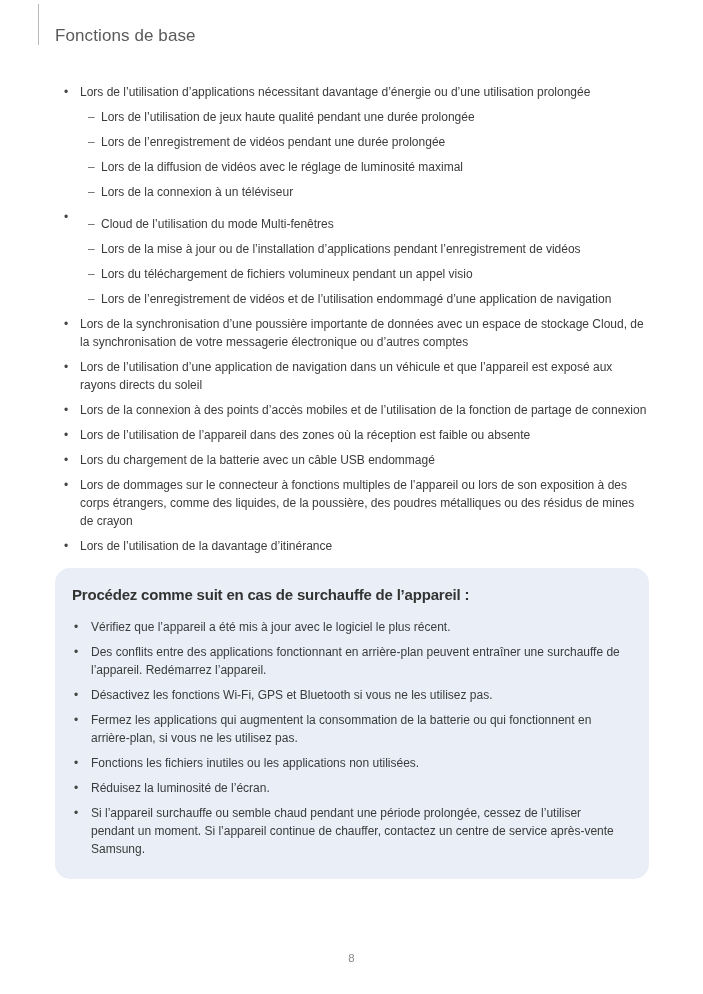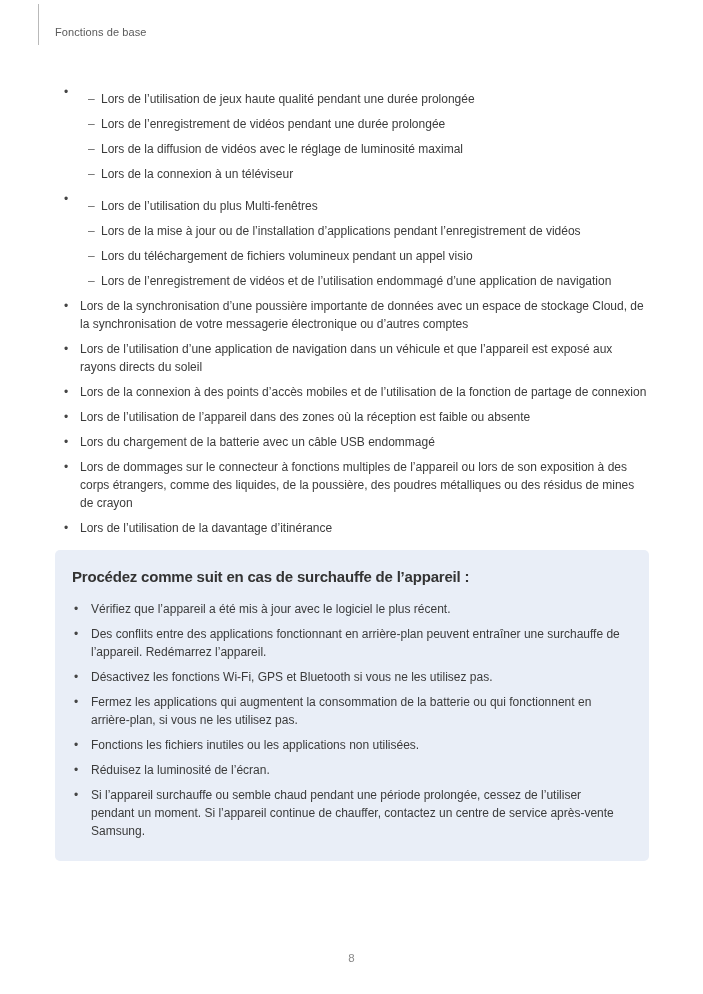--- a/index.html
+++ b/index.html
@@ -11,21 +11,21 @@
     font-family:"Liberation Sans", sans-serif;
     color:#3c3c3c;
     overflow:hidden;
   }
   .section-rule {
     position:absolute; left:38px; top:4px;
     width:1px; height:41px; background:#b9b9b9;
   }
   .section-title {
     position:absolute; left:55px; top:26px;
-    font-size:11px; color:#5a5a5a; letter-spacing:0.1px;
+    font-size:17px; color:#5a5a5a; letter-spacing:0.1px;
   }
   .content {
     position:absolute; left:55px; top:83px; width:594px;
   }
   ul { list-style:none; }
   .blist > li {
     display:flex; align-items:flex-start;
     margin-bottom:7px;
     font-size:12px; line-height:18px; color:#3b3b3b;
   }
@@ -42,21 +42,21 @@
     font-size:12px; line-height:18px; color:#3b3b3b;
   }
   .sublist > li:last-child { margin-bottom:0; }
   .d-marker {
     flex:0 0 13px; width:13px;
     color:#6a6a6a; font-size:12px; line-height:18px;
   }
   .infobox {
     margin-top:13px;
     background:#e9eef7;
-    border-radius:5px;
+    border-radius:15px;
     padding:17px 24px 21px 17px;
   }
   .infobox-title {
     font-size:15px; font-weight:bold; color:#333333;
     line-height:20px; margin-bottom:13px;
     letter-spacing:-0.2px;
   }
   .boxlist > li {
     display:flex; align-items:flex-start;
     margin-bottom:7px;
@@ -82,20 +82,21 @@
   <div class="section-rule"></div>
   <div class="section-title">Fonctions de base</div>
 
   <div class="content">
 
     <ul class="blist">
 
       <li>
         <span class="b-marker">•</span>
         <div class="li-body">
+          <div>Lors de l’utilisation d’applications nécessitant davantage d’énergie ou d’une utilisation prolongée</div>
           <ul class="sublist">
             <li>
               <span class="d-marker">–</span>
               <div class="li-body">Lors de l’utilisation de jeux haute qualité pendant une durée prolongée</div>
             </li>
             <li>
               <span class="d-marker">–</span>
               <div class="li-body">Lors de l’enregistrement de vidéos pendant une durée prolongée</div>
             </li>
             <li>
@@ -109,21 +110,21 @@
           </ul>
         </div>
       </li>
 
       <li>
         <span class="b-marker">•</span>
         <div class="li-body">
           <ul class="sublist">
             <li>
               <span class="d-marker">–</span>
-              <div class="li-body">Lors de l’utilisation du plus Multi-fenêtres</div>
+              <div class="li-body">Cloud de l’utilisation du mode Multi-fenêtres</div>
             </li>
             <li>
               <span class="d-marker">–</span>
               <div class="li-body">Lors de la mise à jour ou de l’installation d’applications pendant l’enregistrement de vidéos</div>
             </li>
             <li>
               <span class="d-marker">–</span>
               <div class="li-body">Lors du téléchargement de fichiers volumineux pendant un appel visio</div>
             </li>
             <li>

